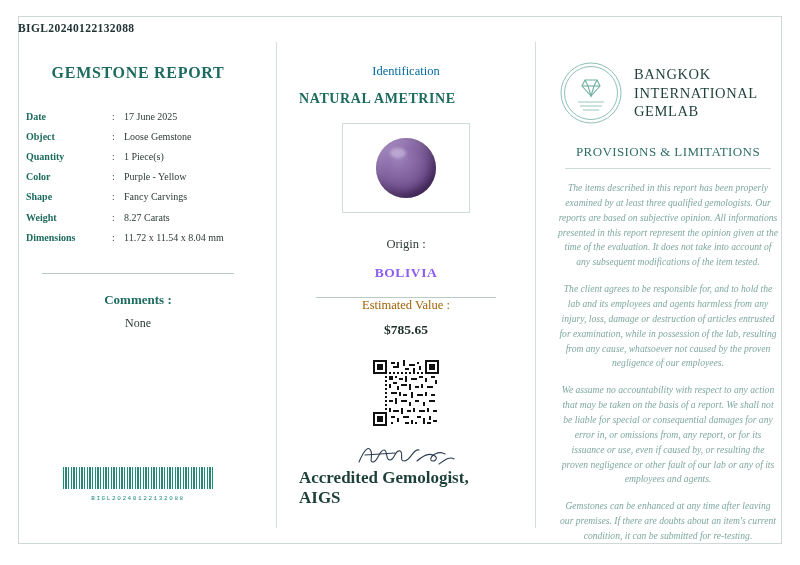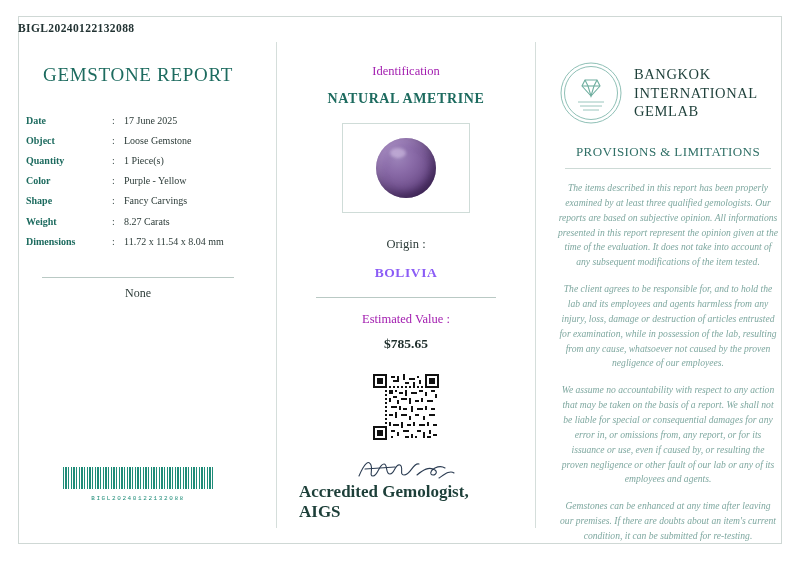--- a/index.html
+++ b/index.html
@@ -47,22 +47,22 @@
     position: relative;
     box-sizing: border-box;
   }
   .col-left  { width: 34.5%; padding: 0 26px; }
   .col-mid   { width: 32.5%; padding: 0 22px; border-left: 1px solid #d5dedb; border-right: 1px solid #d5dedb; }
   .col-right { width: 33%;   padding: 0 22px; }
 
   
   .report-title {
     text-align: center;
-    font-size: 19px;
-    font-weight: normal;
+    font-size: 16px;
+    font-weight: bold;
     letter-spacing: 0.7px;
     color: #1d6b5f;
     margin-top: 22px;
   }
   .spec-table {
     margin-top: 24px;
     width: 100%;
     border-collapse: collapse;
     font-size: 10px;
   }
@@ -129,24 +129,24 @@
     font-size: 6px;
     letter-spacing: 1.6px;
     color: #1f8c78;
   }
 
   
   .mid-label {
     text-align: center;
     margin-top: 22px;
     font-size: 12.5px;
-    color: #a21caf;
+    color: #0369a1;
   }
   .gem-name {
-    text-align: center;
+    text-align: left;
     margin-top: 12px;
     font-size: 14px;
     font-weight: bold;
     letter-spacing: 0.6px;
     color: #1d6b5f;
   }
   .photo-frame {
     margin: 16px auto 0 auto;
     width: 126px;
     height: 88px;
@@ -189,23 +189,22 @@
     color: #8b5cf6;
   }
   .mid-divider {
     margin: 16px auto 0 auto;
     width: 84%;
     height: 1px;
     background: #b9c9c4;
   }
   .value-label {
     text-align: center;
-    margin-top: 14px;
     font-size: 12.5px;
-    color: #a21caf;
+    color: #a16207;
   }
   .value-amount {
     text-align: center;
     margin-top: 9px;
     font-size: 13.5px;
     font-weight: bold;
     color: #1d2d2a;
   }
   .qr-wrap {
     margin: 22px auto 0 auto;
@@ -316,20 +315,21 @@
         <tr>
           <td class="spec-label">Dimensions</td>
           <td class="spec-colon">:</td>
           <td class="spec-value">11.72 x 11.54 x 8.04 mm</td>
         </tr>
       </tbody>
     </table>
 
     <div class="divider"></div>
 
+    <div class="comments-title">Comments :</div>
     <div class="comments-value">None</div>
 
     <div class="barcode-wrap">
       <div class="barcode"></div>
       <div class="barcode-text">BIGL20240122132088</div>
     </div>
   </div>
 
   <div class="col col-mid">
     <div class="mid-label">Identification</div>

